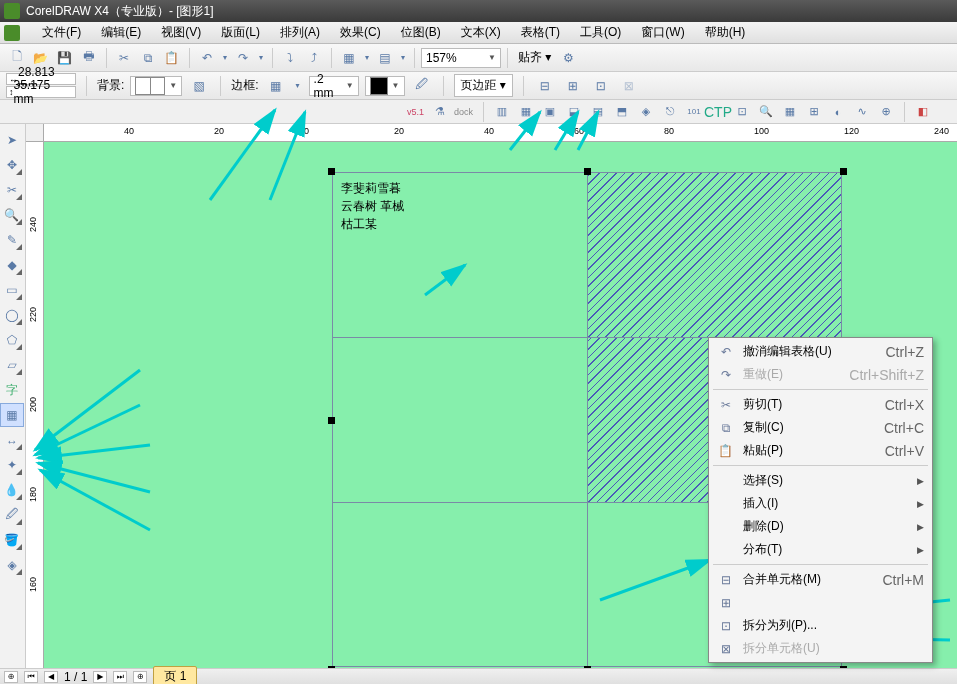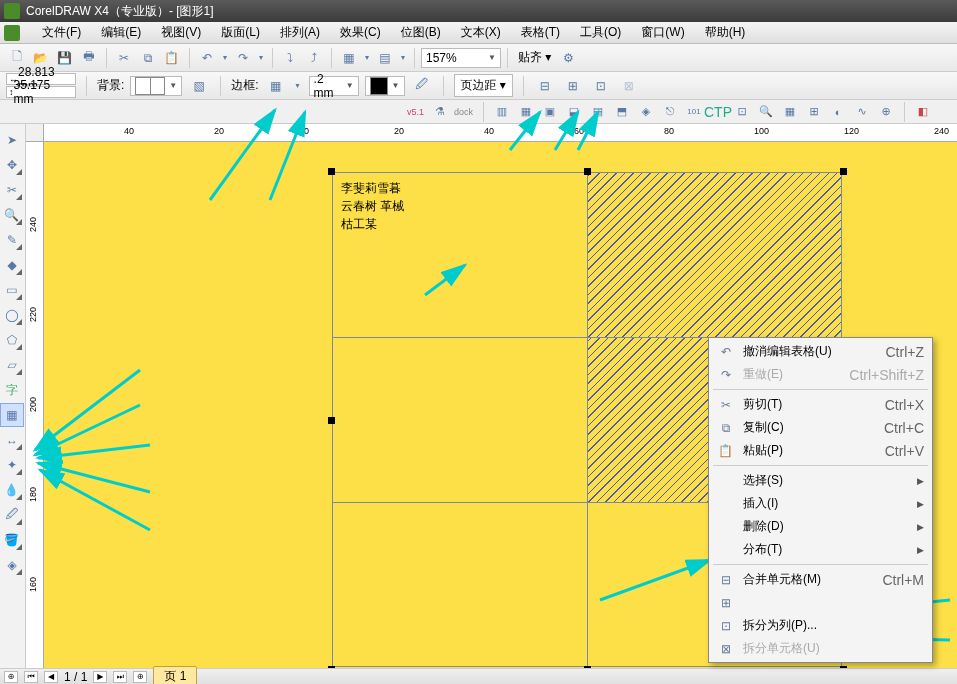--- a/index.html
+++ b/index.html
@@ -39,21 +39,21 @@
 .tool-btn.active { background: #d0e0ff; border-color: #88aadd; }
 .tool-flyout::after { content: ''; position: absolute; right: 1px; bottom: 1px; border: 3px solid transparent; border-right-color: #666; border-bottom-color: #666; }
 
 .canvas-area { flex: 1; position: relative; background: #fff; overflow: hidden; }
 .ruler-corner { position: absolute; top: 0; left: 0; width: 18px; height: 18px; background: #f0f0f0; border-right: 1px solid #aaa; border-bottom: 1px solid #aaa; z-index: 3; }
 .ruler-h { position: absolute; top: 0; left: 18px; right: 0; height: 18px; background: #fff; border-bottom: 1px solid #aaa; z-index: 2; font-size: 9px; }
 .ruler-h .tick { position: absolute; top: 2px; font-size: 9px; }
 .ruler-v { position: absolute; top: 18px; left: 0; width: 18px; bottom: 0; background: #fff; border-right: 1px solid #aaa; z-index: 2; }
 .ruler-v .tick { position: absolute; left: 2px; font-size: 9px; transform: rotate(-90deg); transform-origin: left top; }
 
-.canvas { position: absolute; top: 18px; left: 18px; right: 0; bottom: 0; background: #fde047; }
+.canvas { position: absolute; top: 18px; left: 18px; right: 0; bottom: 0; background: #86efac; }
 .table-obj { position: absolute; top: 30px; left: 288px; width: 510px; height: 495px; border: 1px solid #7a8aa6; }
 .table-row { display: flex; height: 165px; border-bottom: 1px solid #7a8aa6; }
 .table-row:last-child { border-bottom: none; }
 .table-cell { flex: 1; border-right: 1px solid #7a8aa6; position: relative; padding: 6px 8px; font-size: 15px; line-height: 1.5; }
 .table-cell:last-child { border-right: none; }
 .hatched { overflow: hidden; }
 .hatched::before { content: ''; position: absolute; top: -20px; left: -20px; right: -20px; bottom: -20px; background: repeating-linear-gradient(135deg, #4a5ab8 0, #4a5ab8 1px, transparent 1px, transparent 6px); }
 
 .sel-handle { position: absolute; width: 7px; height: 7px; background: #000; }
 .sh-tl { top: 26px; left: 284px; } .sh-tm { top: 26px; left: 540px; } .sh-tr { top: 26px; left: 796px; }

